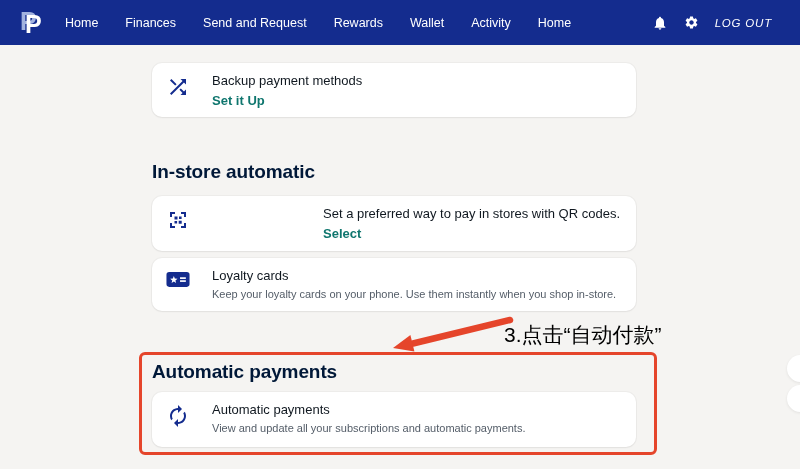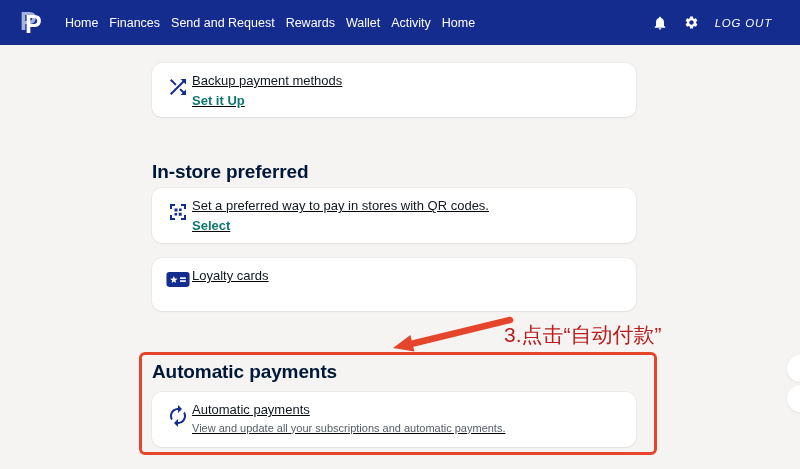--- a/index.html
+++ b/index.html
@@ -12,57 +12,56 @@
   
   .navbar {
     position: absolute; top: 0; left: 0; width: 800px; height: 45px;
     background: #142C8E; display: flex; align-items: center;
     padding: 0 28px 0 20px;
   }
   .logo { position: relative; width: 30px; height: 32px; flex: 0 0 auto; cursor: pointer; }
   .logo .p { position: absolute; font-size: 25px; font-weight: bold; line-height: 1; }
   .logo .p-back  { color: #A3B3DF; left: 0; top: 2px; }
   .logo .p-front { color: #FFFFFF; left: 5px; top: 5px; }
-  .nav-items { display: flex; gap: 11px; margin-left: 15px; align-items: center; }
+  .nav-items { display: flex; gap: 27px; margin-left: 15px; align-items: center; }
   .nav-item { color: #FFFFFF; font-size: 12.5px; text-decoration: none; cursor: pointer; white-space: nowrap; }
   .nav-right { margin-left: auto; display: flex; align-items: center; gap: 16px; }
   .icon-btn { display: flex; align-items: center; cursor: pointer; }
   .logout { color: #FFFFFF; font-size: 11.5px; letter-spacing: 0.8px; cursor: pointer; white-space: nowrap; font-style: italic; }
   
   .card {
     position: absolute; left: 152px; width: 484px;
     background: #FFFFFF; border-radius: 10px;
-    padding: 9px 16px 9px 14px; display: flex; gap: 0;
+    padding: 9px 16px 9px 14px; display: flex; gap: 20px;
     box-shadow: 0 0 0 1px rgba(0,0,0,0.03), 0 1px 2px rgba(0,0,0,0.05);
     cursor: pointer;
-    text-decoration: underline;
   }
   .card-icon { flex: 0 0 26px; width: 26px; margin-top: 3px; }
   .card-title { font-size: 13px; color: #101820; line-height: 1.45; }
   .card-link  { font-size: 13px; font-weight: bold; color: #0f766e; line-height: 1.45; cursor: pointer; }
   .card-desc  { font-size: 11px; color: #545D68; line-height: 1.55; }
   #backup-card  { top: 63px;  height: 54px; }
-  #qr-card      { top: 188px; height: 55px; }
+  #qr-card      { top: 196px; height: 55px; justify-content: space-between; }
   #loyalty-card { top: 258px; height: 53px; }
   #auto-card    { top: 392px; height: 55px; }
   
   .section-heading {
     position: absolute; left: 152px; font-size: 19px; font-weight: bold;
     color: #001838; letter-spacing: -0.1px;
   }
   #instore-heading { top: 161px; }
   #auto-heading    { top: 361px; }
   
   #red-box {
     position: absolute; left: 139px; top: 352px; width: 518px; height: 103px;
     border: 3px solid #E5452B; border-radius: 6px; pointer-events: none;
   }
   #annotation-text {
     position: absolute; left: 504px; top: 321px; font-size: 21px;
-    color: #b91c1c; white-space: nowrap; text-align: right;
+    color: #000000; white-space: nowrap; text-align: right;
   }
   #arrow-svg { position: absolute; left: 385px; top: 314px; }
   
   .float-circle {
     position: absolute; left: 787px; width: 27px; height: 27px;
     border-radius: 50%; background: #FFFFFF;
     box-shadow: 0 1px 3px rgba(0,0,0,0.08); cursor: pointer;
   }
   #fc1 { top: 355px; }
   #fc2 { top: 385px; }
@@ -106,21 +105,21 @@
       <svg width="24" height="24" viewBox="0 0 24 24">
           <path fill="#142C8E" d="M10.59 9.17 5.41 4 4 5.41l5.17 5.17 1.42-1.41zM14.5 4l2.04 2.04L4 18.59 5.41 20 17.96 7.46 20 9.5V4h-5.5zm.33 9.41-1.41 1.41 3.13 3.13L14.5 20H20v-5.5l-2.04 2.04-3.13-3.13z"></path>
         </svg>
     </span>
     <div class="card-body">
       <div class="card-title">Backup payment methods</div>
       <a class="card-link">Set it Up</a>
     </div>
   </div>
 
-  <h2 class="section-heading" id="instore-heading">In-store preferred</h2>
+  <h2 class="section-heading" id="instore-heading">In-store automatic</h2>
 
   <div class="card" id="qr-card">
     <span class="card-icon">
       <svg width="24" height="24" viewBox="0 0 24 24">
         <path fill="#142C8E" d="M4 4h5v2H6v3H4V4zm11 0h5v5h-2V6h-3V4zM4 15h2v3h3v2H4v-5zm14 0h2v5h-5v-2h3v-3z"></path>
         <path fill="#142C8E" d="M8.5 8.5h3v3h-3zM13 8.5h2.6v2.6H13zM8.5 13h2.6v2.6H8.5zM12.7 12.7h3v3h-3z"></path>
       </svg>
     </span>
     <div class="card-body">
       <div class="card-title">Set a preferred way to pay in stores with QR codes.</div>
@@ -132,20 +131,21 @@
     <span class="card-icon">
       <svg width="24" height="19" viewBox="0 0 26 20">
         <rect x="0.5" y="2" width="25" height="16" rx="3" fill="#142C8E"></rect>
         <polygon fill="#FFFFFF" points="8.5,6.3 9.56,9.04 12.49,9.2 10.21,11.06 10.97,13.9 8.5,12.3 6.03,13.9 6.79,11.06 4.51,9.2 7.44,9.04"></polygon>
         <rect x="15.2" y="7.6" width="6.3" height="1.8" fill="#FFFFFF"></rect>
         <rect x="15.2" y="10.8" width="6.3" height="1.8" fill="#FFFFFF"></rect>
       </svg>
     </span>
     <div class="card-body">
       <div class="card-title">Loyalty cards</div>
+      <div class="card-desc">Keep your loyalty cards on your phone. Use them instantly when you shop in-store.</div>
     </div>
   </div>
 
   <svg id="arrow-svg" width="135" height="45">
     <line x1="125" y1="6" x2="28" y2="29.5" stroke="#E5452B" stroke-width="6.5" stroke-linecap="round"></line>
     <polygon fill="#E5452B" points="8,34 25.4,21 29.4,37.6"></polygon>
   </svg>
   <div id="annotation-text">3.点击“自动付款”</div>
   <div id="red-box"></div>
 

